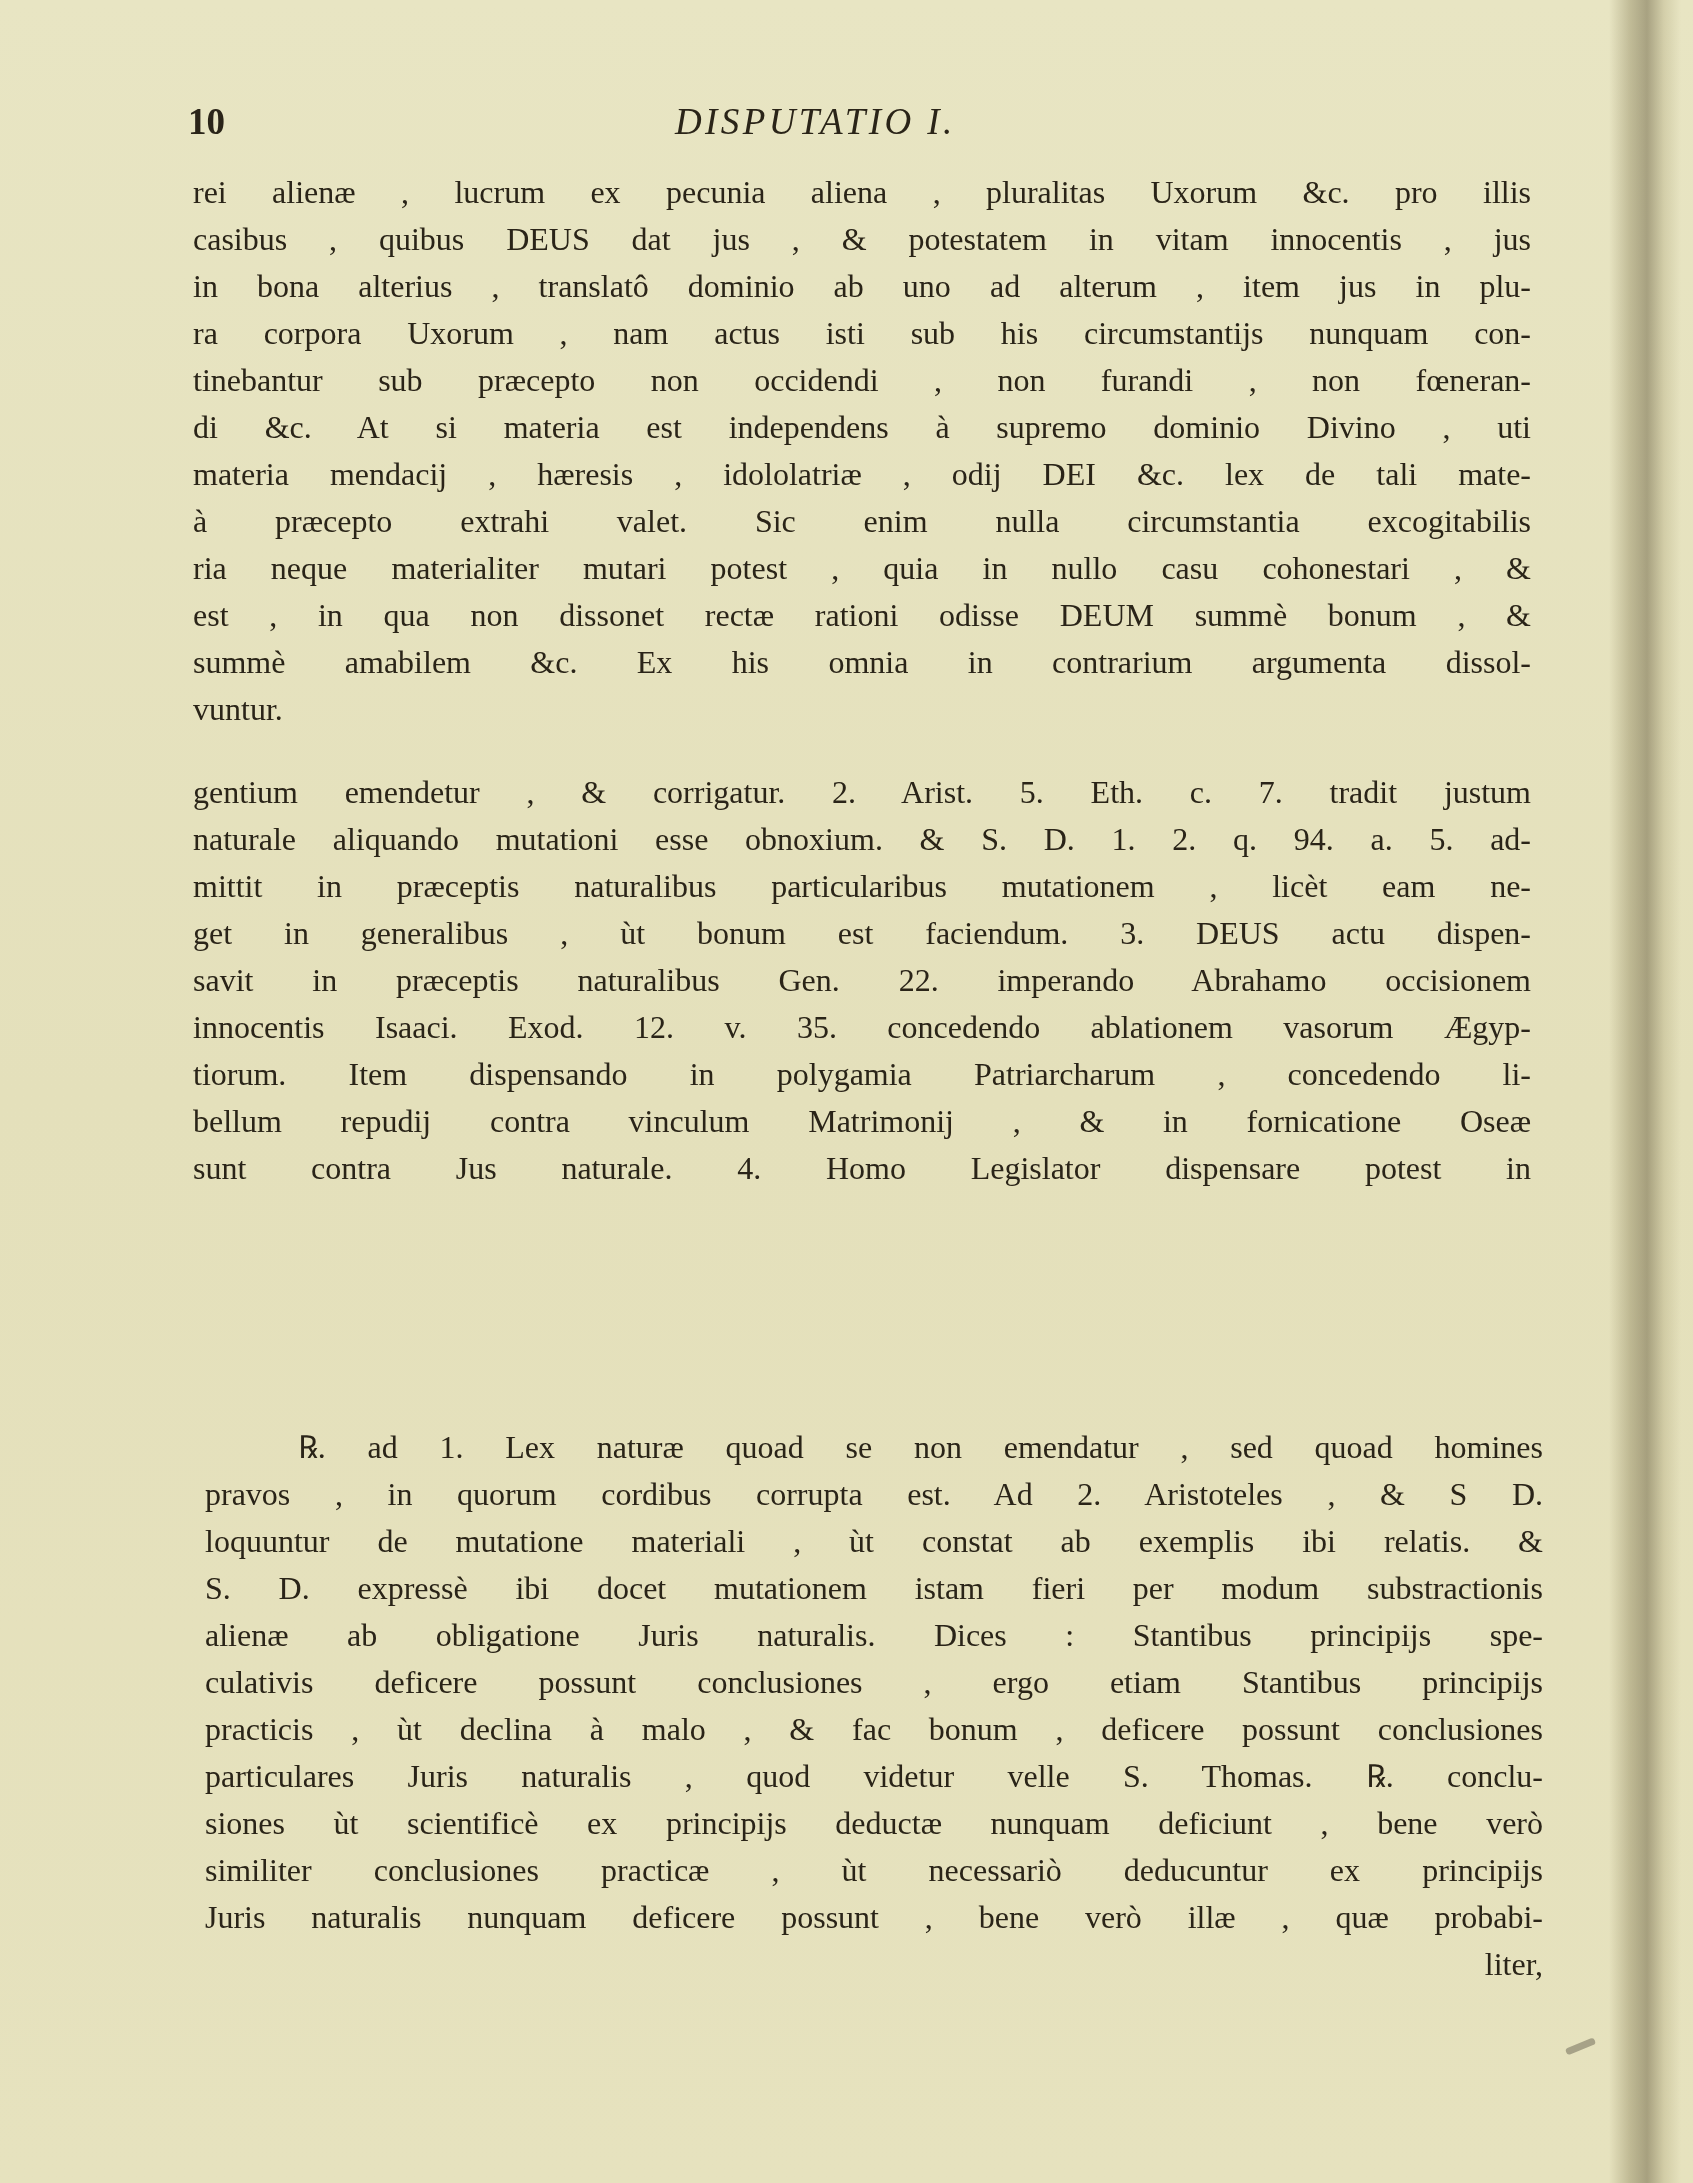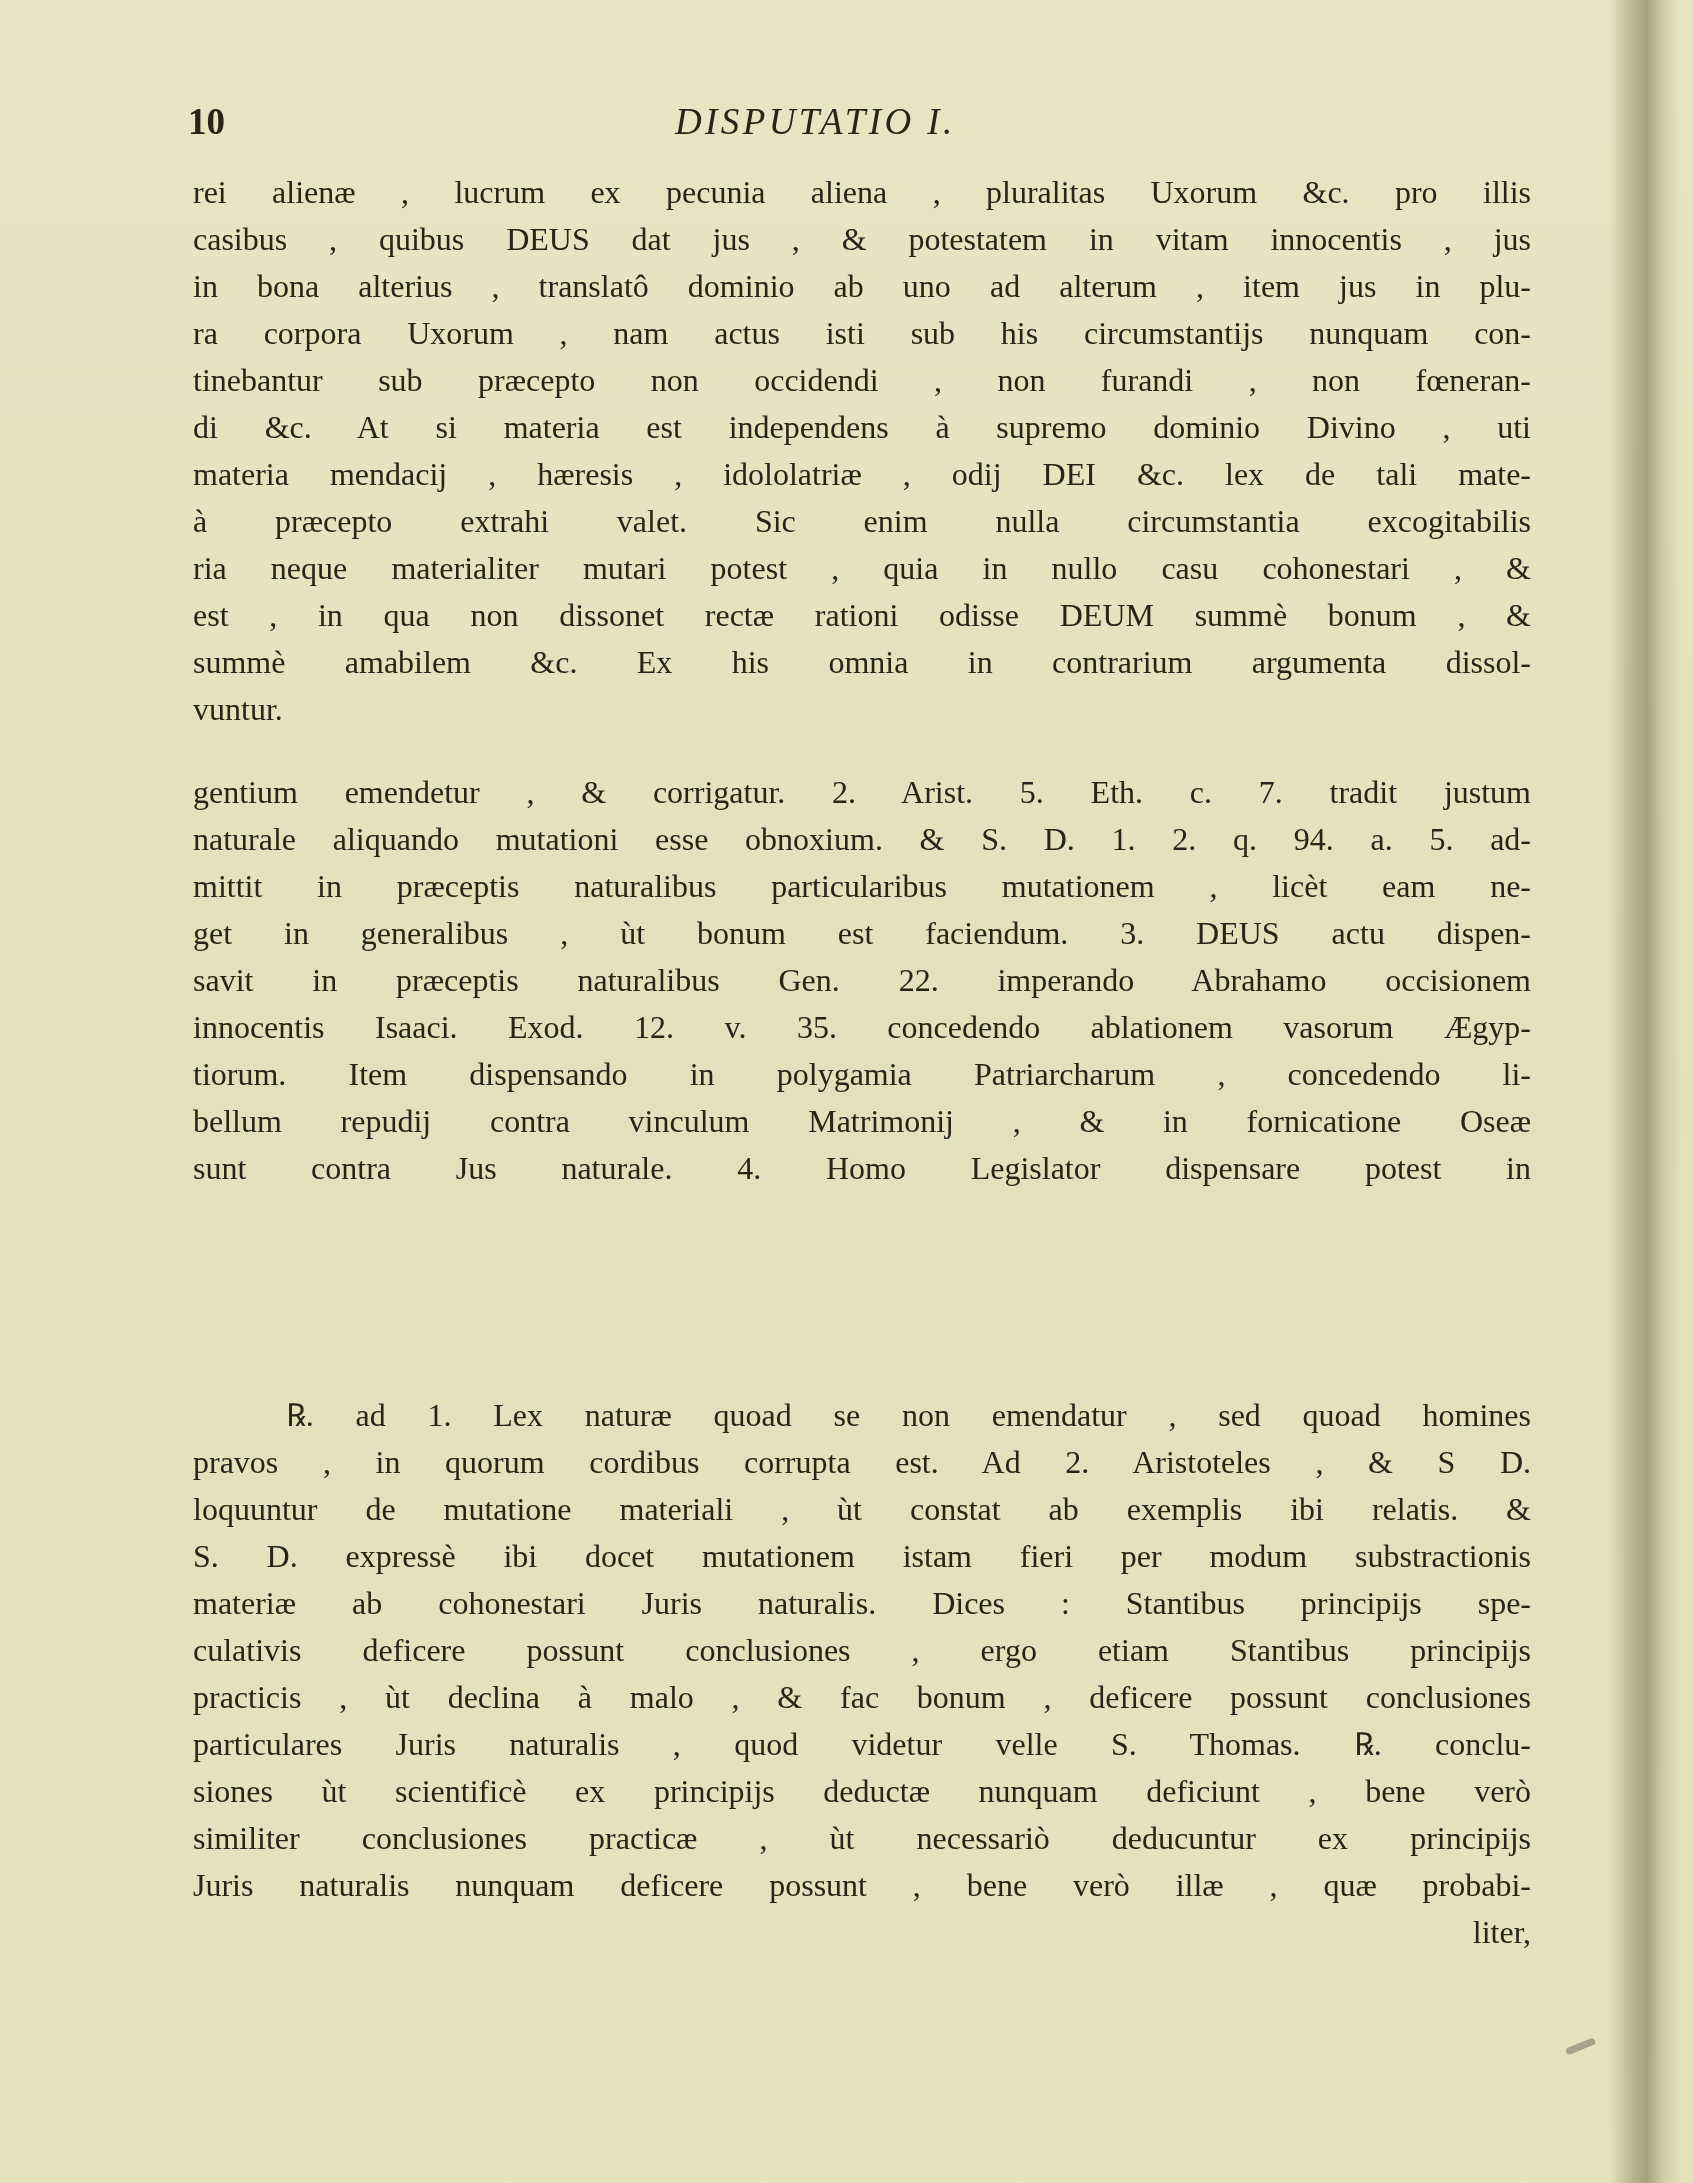--- a/index.html
+++ b/index.html
@@ -34,21 +34,21 @@
     .line {
       display: block; white-space: nowrap;
       text-align: justify; text-align-last: justify;
       height: 47px;
     }
     .line.last { text-align-last: left; }
     .line.right { text-align-last: right; }
     .line.indent { padding-left: 93px; }
     .para1 { top: 169px; }
     .para2 { top: 769px; }
-    .para3 { top: 1392px; }
+    .para3 { top: 1424px; margin-left: 12px; }
     .smudge {
       position: absolute; left: 1565px; top: 2043px; width: 30.5px; height: 6.8px;
       background: #8c8770; border-radius: 3.4px; transform: rotate(-22deg); opacity: 0.7;
     }
   </style>
 </head>
 <body>
 
 <div class="page">
 
@@ -82,21 +82,21 @@
     <span class="line">tiorum.  Item dispensando in polygamia Patriarcharum , concedendo li-</span>
     <span class="line">bellum repudij contra vinculum Matrimonij , &amp; in fornicatione Oseæ</span>
     <span class="line">sunt contra Jus naturale.    4. Homo Legislator dispensare potest in</span>
   </div>
 
   <div class="text-block para3">
     <span class="line indent">℞. ad 1. Lex naturæ quoad se non emendatur , sed quoad homines</span>
     <span class="line">pravos , in quorum cordibus corrupta est.    Ad 2. Aristoteles , &amp; S D.</span>
     <span class="line">loquuntur de mutatione materiali , ùt constat ab exemplis ibi relatis. &amp;</span>
     <span class="line">S. D. expressè ibi docet mutationem istam fieri per modum substractionis</span>
-    <span class="line">materiæ ab cohonestari Juris naturalis.    Dices : Stantibus principijs spe-</span>
+    <span class="line">alienæ ab obligatione Juris naturalis.    Dices : Stantibus principijs spe-</span>
     <span class="line">culativis deficere possunt conclusiones , ergo etiam Stantibus principijs</span>
     <span class="line">practicis , ùt declina à malo , &amp; fac bonum , deficere possunt conclusiones</span>
     <span class="line">particulares Juris naturalis , quod videtur velle S. Thomas.   ℞. conclu-</span>
     <span class="line">siones ùt scientificè ex principijs deductæ nunquam deficiunt , bene verò</span>
     <span class="line">similiter conclusiones practicæ , ùt necessariò deducuntur ex principijs</span>
     <span class="line">Juris naturalis nunquam deficere possunt , bene verò illæ , quæ probabi-</span>
     <span class="line right">liter,</span>
   </div>
 
   <div class="smudge"></div>

